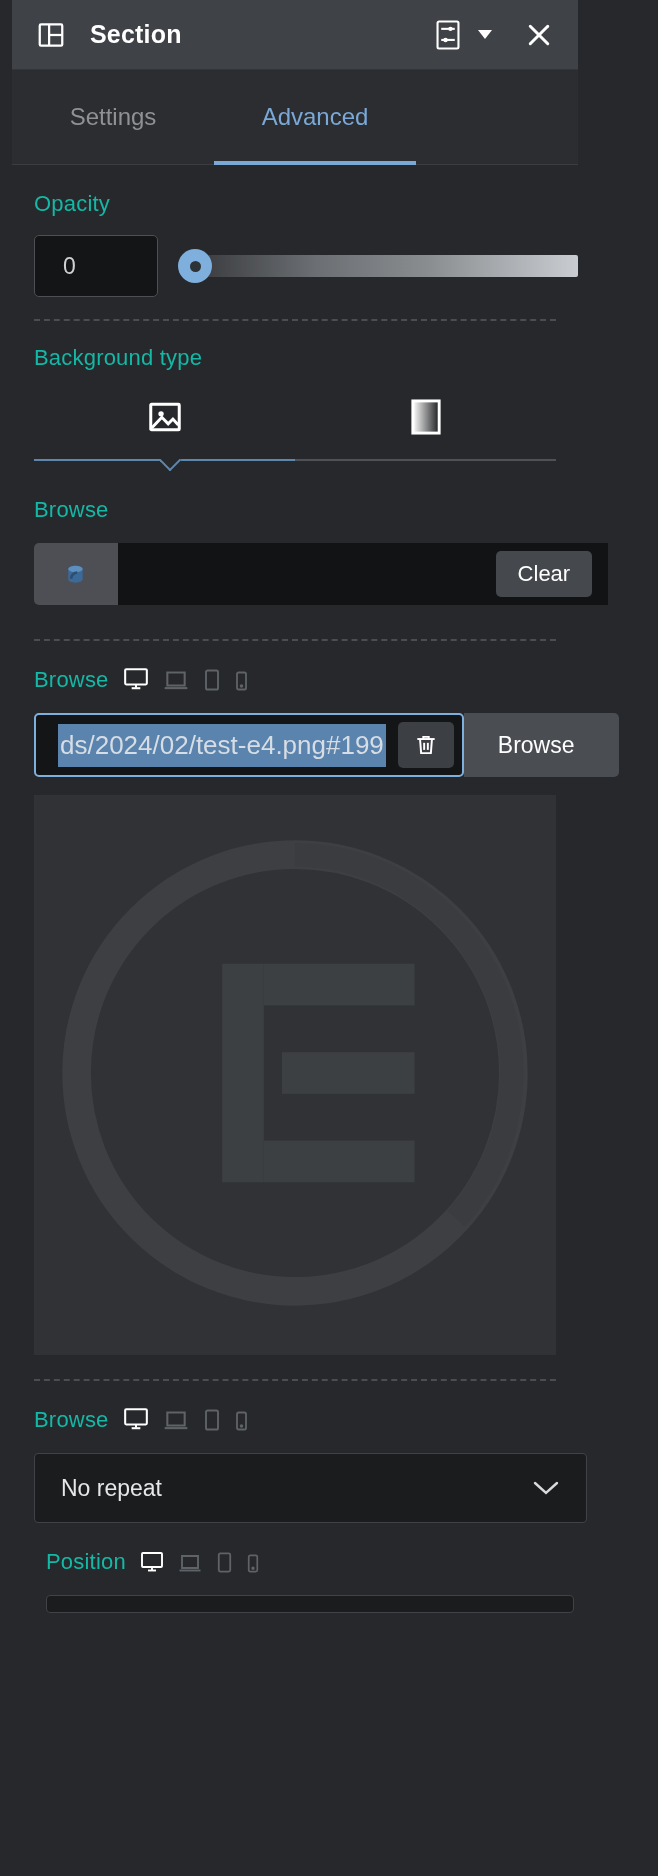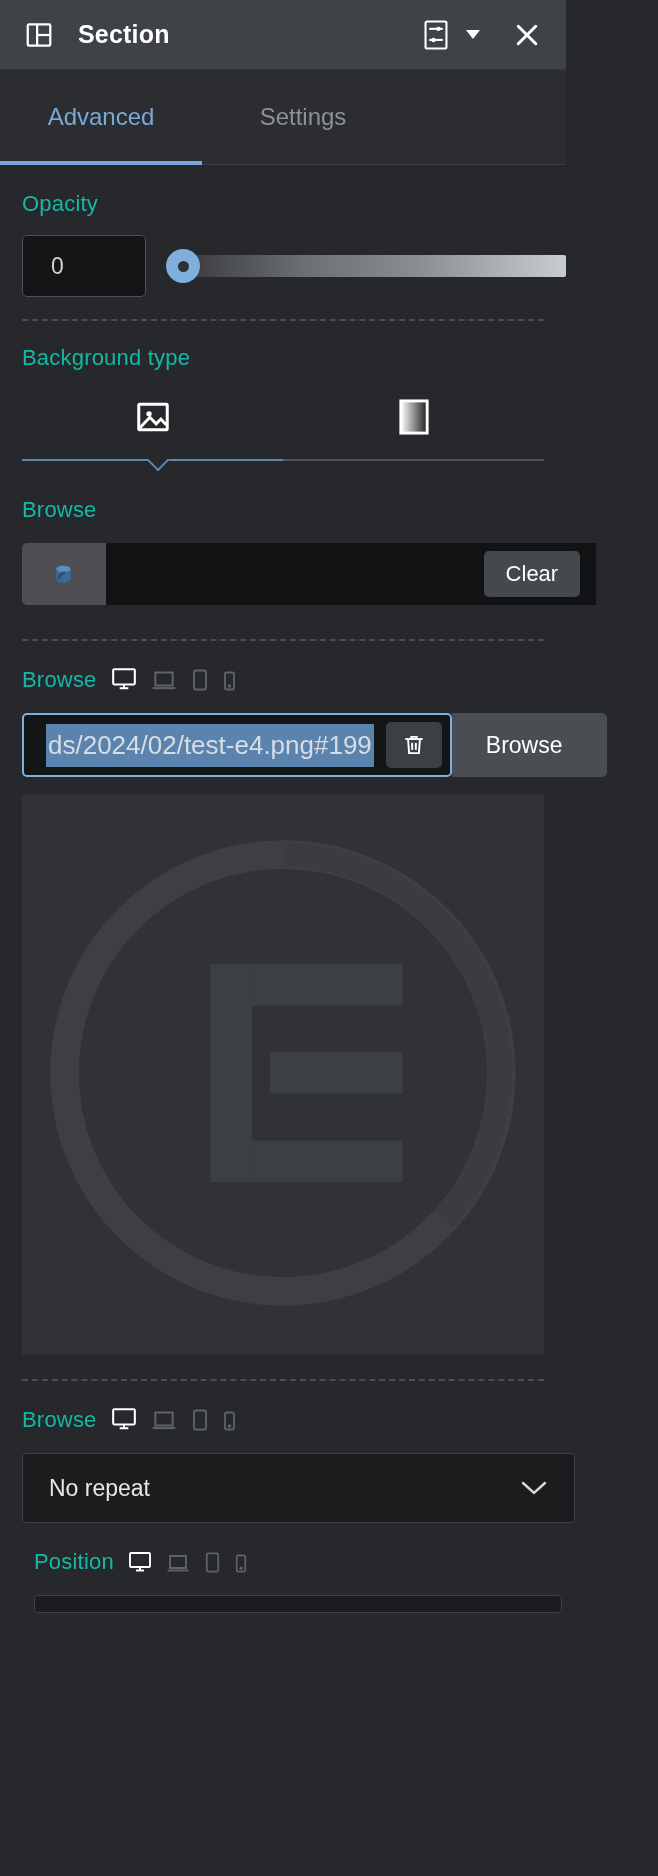--- a/index.html
+++ b/index.html
@@ -2,21 +2,21 @@
 <html><head>
 <meta charset="utf-8">
 <style>
   * { box-sizing: border-box; margin: 0; padding: 0; }
   html, body {
     width: 658px; height: 1876px;
     background: #26282b;
     font-family: "Liberation Sans", sans-serif;
     overflow: hidden;
   }
-  .panel { width: 566px; height: 1876px; position: relative; background: #26282b; }
+  .panel { width: 566px; height: 1876px; position: relative; background: #26282b; margin-left: 12px; }
 
   
   .header {
     height: 70px; background: #3f4247;
     display: flex; align-items: center; padding: 0 22px;
     border-bottom: 1px solid #333538;
   }
   .hdr-icon { width: 34px; height: 34px; flex: 0 0 auto; color: #fff; display: flex; align-items: center; justify-content: center; }
   .hdr-title { color: #ffffff; font-size: 25px; font-weight: 700; margin-left: 22px; letter-spacing: .2px; }
   .hdr-right { margin-left: auto; display: flex; align-items: center; gap: 0px; }
@@ -178,25 +178,25 @@
       <span class="hdr-close">
         <svg width="30" height="30" viewBox="0 0 24 24" stroke="#fff" stroke-width="2.4" stroke-linecap="round">
           <line x1="5" y1="5" x2="19" y2="19"></line>
             <line x1="19" y1="5" x2="5" y2="19"></line>
         </svg>
       </span>
     </span>
   </div>
 
   <div class="tabs">
+    <div class="tab">
+      <span>Settings</span>
+    </div>
     <div class="tab active">
       <span>Advanced</span>
-    </div>
-    <div class="tab">
-      <span>Settings</span>
     </div>
   </div>
 
   <div class="opacity-block">
     <div class="ctl-label">Opacity</div>
     <div class="opacity-row">
       <div class="num-input">0</div>
       <div class="slider-wrap">
         <div class="slider-track"></div>
         <div class="slider-thumb"></div>

